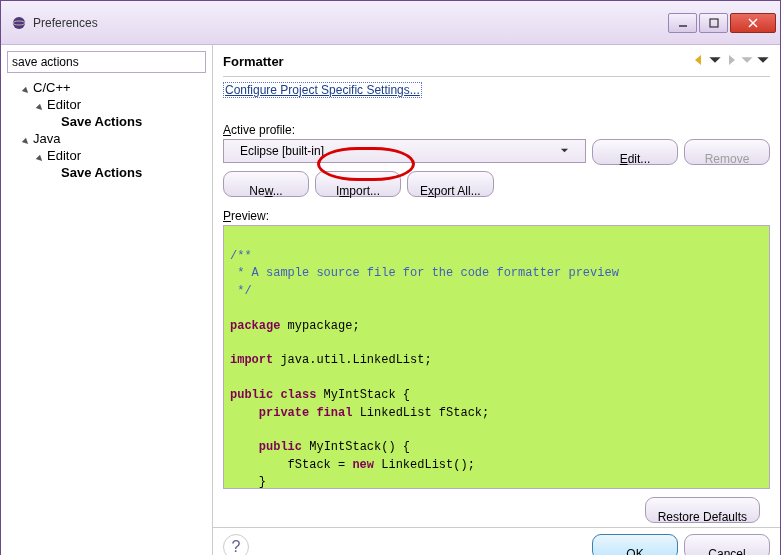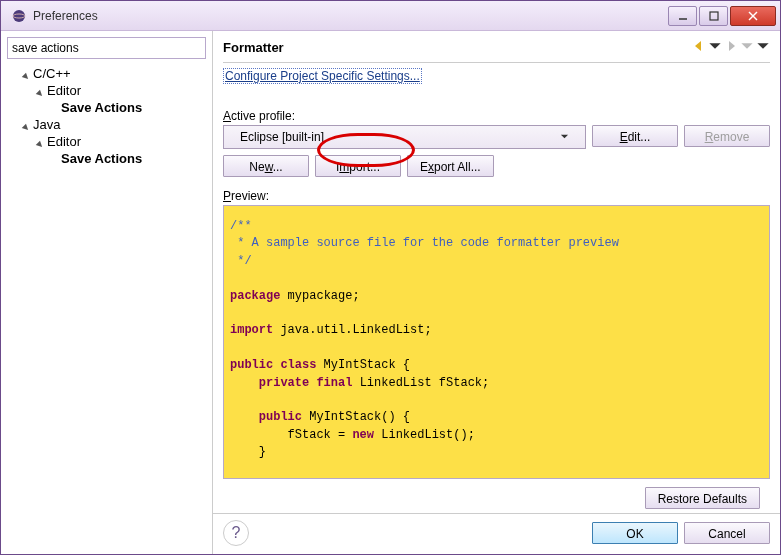--- a/index.html
+++ b/index.html
@@ -1,18 +1,18 @@
 <!DOCTYPE html>
 <html><head>
 <meta charset="utf-8">
 <style>
   * { box-sizing: border-box; margin: 0; padding: 0; }
   body { font-family: "Segoe UI", Tahoma, sans-serif; font-size: 12px; background: #fff; }
   .window { width: 781px; height: 555px; border: 1px solid #6b4a8a; background: #f0e9f5; }
-  .titlebar { height: 30px; background: linear-gradient(#f4eefb, #e4d8ef); display: flex; align-items: center; padding: 0 4px; border-bottom: 1px solid #c9b8d9; }
+  .titlebar { height: 44px; background: linear-gradient(#f4eefb, #e4d8ef); display: flex; align-items: center; padding: 0 4px; border-bottom: 1px solid #c9b8d9; }
   .titlebar .icon { width: 16px; height: 16px; margin: 0 6px; }
   .titlebar .title { flex: 1; color: #333; }
   .winbtns { display: flex; }
   .winbtn { width: 29px; height: 20px; margin-left: 2px; border: 1px solid #9a86b3; border-radius: 2px; background: linear-gradient(#f6f0fc,#d9cbe9); display:flex; align-items:center; justify-content:center; }
   .winbtn.close { width: 46px; background: linear-gradient(#e96a5e,#cf3a2a); border-color:#8b2b22; color:#fff; }
   .winbtn svg { width: 10px; height: 10px; }
   .content { display: flex; height: calc(100% - 30px); background: #fff; }
   .sidebar { width: 212px; border-right: 1px solid #ccc; padding: 6px; overflow:auto; }
   .filter { width: 100%; height: 22px; border: 1px solid #b8a8cc; padding: 2px 4px; font: inherit; }
   .tree { margin-top: 6px; font-size: 13px; color: #000; }
@@ -28,27 +28,27 @@
   .navarrows { display:flex; gap:2px; align-items:center; }
   .navarrows svg { width:14px; height:14px; }
   .toplink { text-align:left; margin-bottom:6px; }
   .toplink a { color:#1a3e8a; text-decoration:underline; border:1px dotted #5a77c5; padding:0 1px; font-size:12px; cursor:pointer;}
   .label { margin: 20px 0 2px 0; text-decoration: underline; text-decoration-color: transparent; }
   .mnemonic { text-decoration: underline; }
   .profile-row { display:flex; gap:6px; }
   .combo { flex:1; height:24px; border:1px solid #a99bb7; background:linear-gradient(#f7f4fa,#ede7f3); display:flex; align-items:center; padding:0 16px; justify-content:space-between; }
   .combo-text { color:#000; }
   .combo-arrow svg { width:9px; height:9px; }
-  .btn { height:22px; min-width:86px; padding:4px 12px; border:1px solid #a99bb7; border-radius:1px; background:linear-gradient(#fbf9fd,#e6def0); font:inherit; cursor:pointer; }
+  .btn { height:22px; min-width:86px; padding:12px 12px; border:1px solid #a99bb7; border-radius:9px; background:linear-gradient(#fbf9fd,#e6def0); font:inherit; cursor:pointer; }
   .btn.disabled { color:#9e9e9e; }
   .btnrow { display:flex; gap:6px; margin-top:6px; }
   .highlight-ring { position:absolute; border:3px solid #d80000; border-radius:50%/60%; width:98px; height:34px; pointer-events:none; }
   .profile-block { position:relative; }
   .preview-label { margin-top:12px; }
-  .preview { flex:1; border:1px solid #b7a9c6; background:#fde047; overflow:auto; font-family: Consolas, "Courier New", monospace; font-size:12px; padding:12px 6px; line-height:1.45; white-space:pre; min-height:0;}
+  .preview { flex:1; border:1px solid #b7a9c6; background:#bef264; overflow:auto; font-family: Consolas, "Courier New", monospace; font-size:12px; padding:22px 6px; line-height:1.45; white-space:pre; min-height:0;}
   .kw { color:#7f0055; font-weight:bold; }
   .com { color:#3f5fbf; }
   .plain { color:#000; }
   .footer1 { display:flex; justify-content:flex-end; gap:6px; padding:8px 10px 4px 0;align-items:center; }
   .footer2 { border-top:1px solid #ccc; display:flex; align-items:center; padding:6px 10px 8px 10px; }
   .help { width:26px; height:26px; border:1px solid #ccc; border-radius:50%; display:flex; align-items:center; justify-content:center; color:#6b5a8c; font-size:16px; }
   .footer2 .spacer { flex:1; }
   .btn.primary { border:1px solid #3c7fb1; background:linear-gradient(#eaf6fd,#bee6fd); }
 </style>
 </head>

